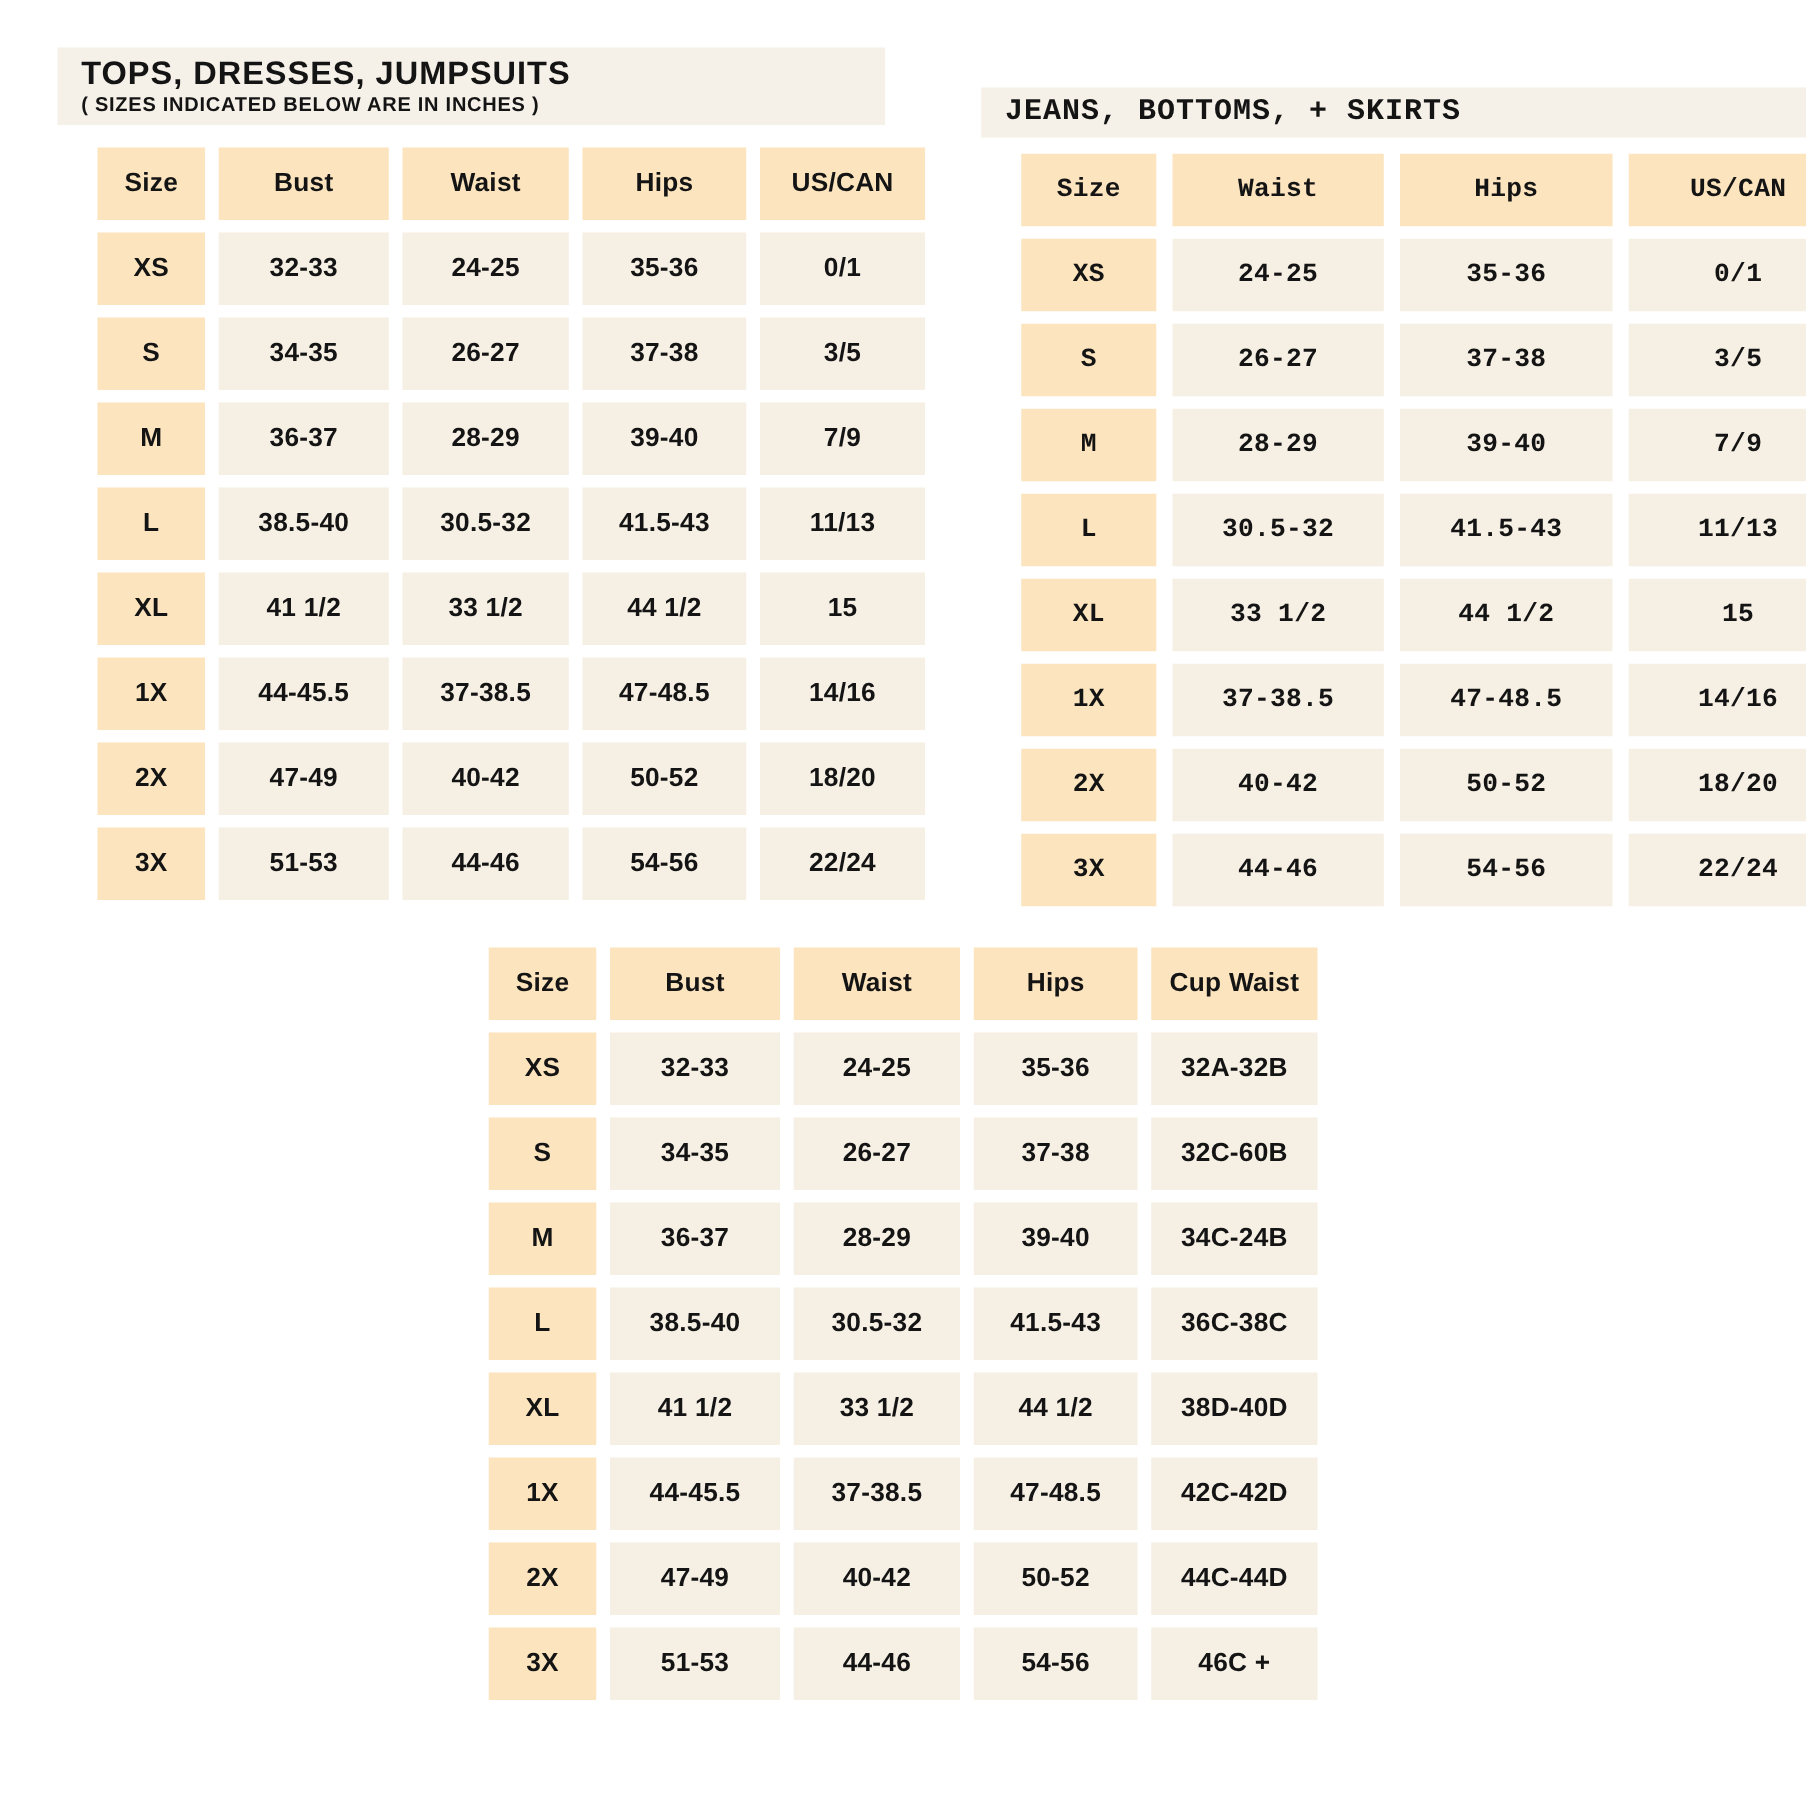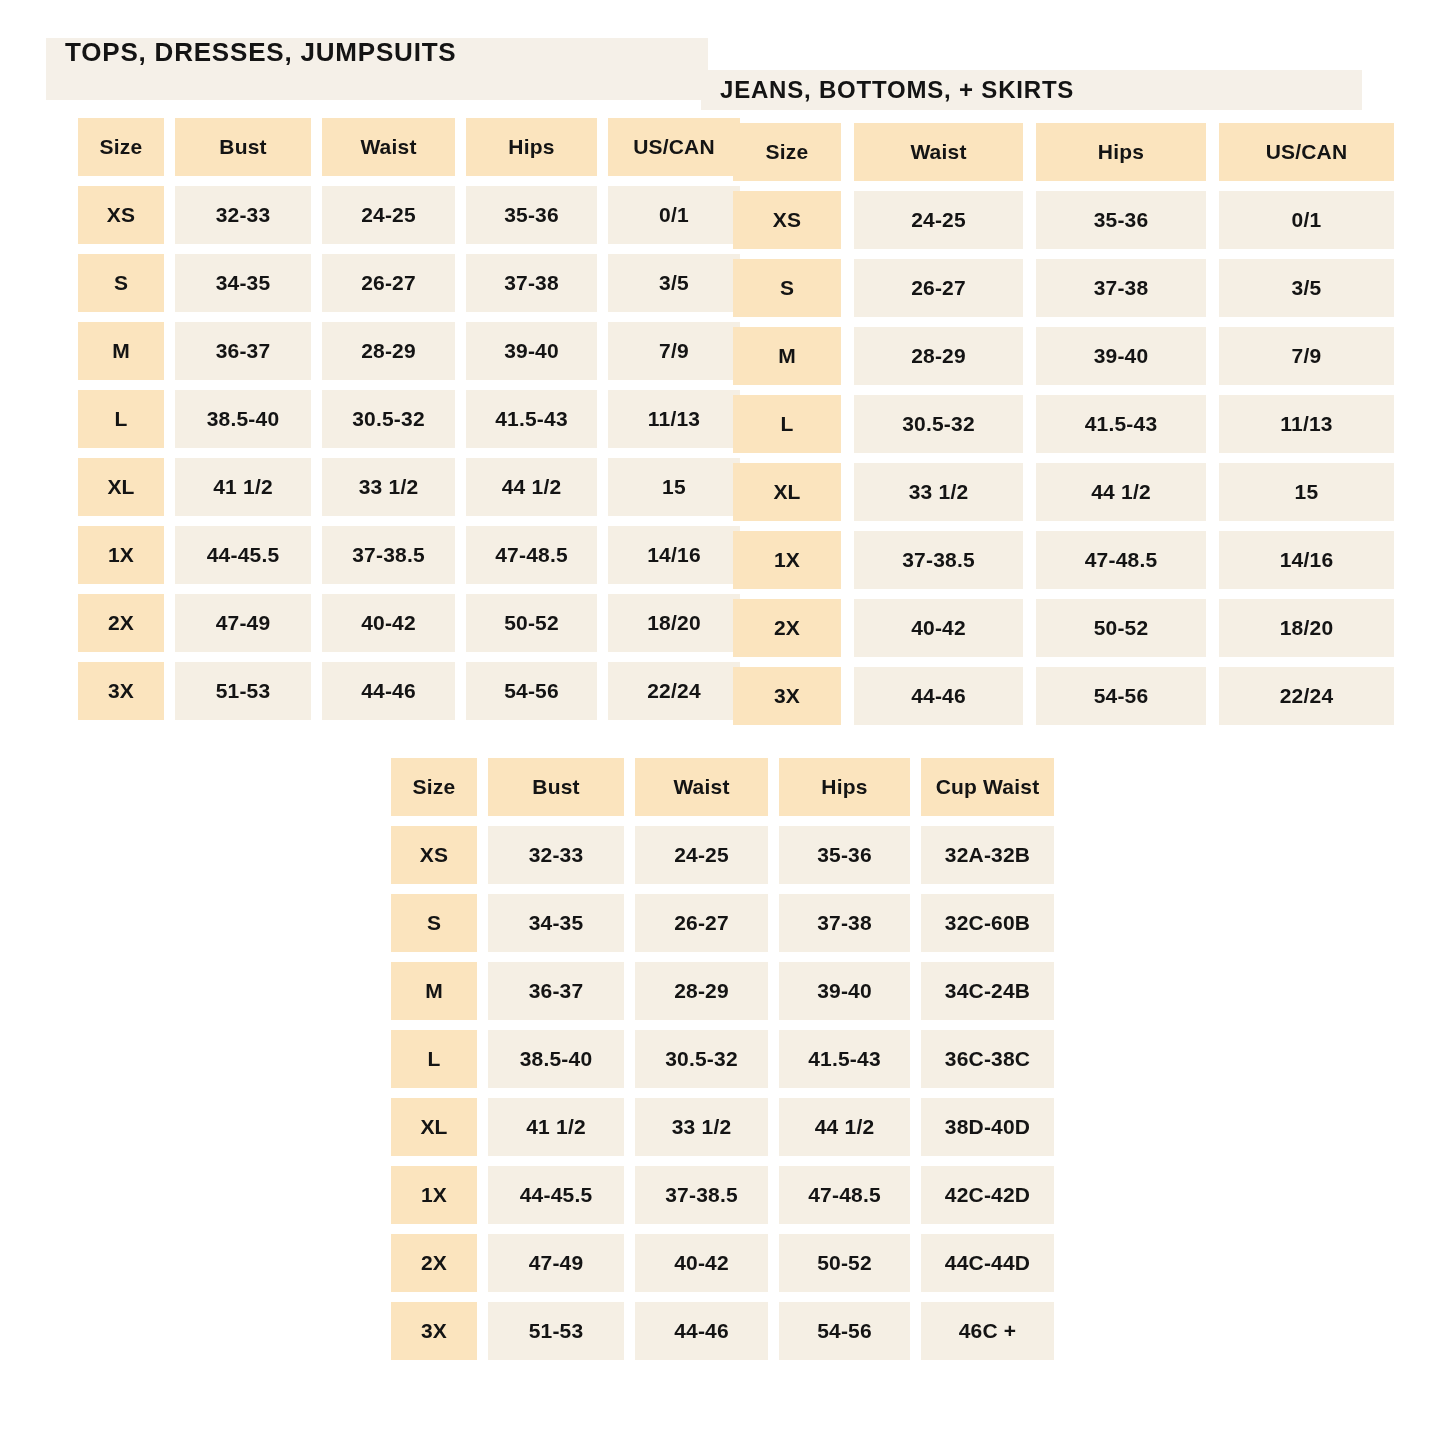--- a/index.html
+++ b/index.html
@@ -10,31 +10,31 @@
     position: relative;
     width: 1445px;
     height: 1445px;
     background: var(--bg, #ffffff);
     color: var(--text, #141414);
     overflow: hidden;
   }
 
   .table-section { position: absolute; }
   #sec-tops     { left: 46px;  top: 38px;  width: 662px; }
-  #sec-jeans    { left: 701px; top: 70px;  width: 661px; }
+  #sec-jeans    { left: 785px; top: 70px;  width: 661px; font-family: Liberation Mono, monospace; }
   #sec-lingerie { left: 359px; top: 743px; width: 663px; }
 
   .title-band {
     background: var(--band, #F5F0E8);
     display: flex;
     flex-direction: column;
     justify-content: center;
     padding-left: 19px;
   }
-  .band-tall  { height: 62px; justify-content: space-between; }
+  .band-tall  { height: 62px; }
   .band-short { height: 40px; }
 
   .title {
     font-weight: 900;
     font-size: 26px;
     letter-spacing: 0.8px;
     line-height: 1.12;
     color: var(--text, #141414);
   }
   .band-short .title { font-size: 24px; }
@@ -71,20 +71,21 @@
   .cell.data             { background: var(--cream, #F5EFE4); }
 </style>
 </head>
 <body>
 
 <div class="canvas">
 
   <section class="table-section" id="sec-tops">
     <header class="title-band band-tall">
       <h2 class="title">TOPS, DRESSES, JUMPSUITS</h2>
+      <p class="subtitle">( SIZES INDICATED BELOW ARE IN INCHES )</p>
     </header>
     <div class="grid">
         <div class="cell head">Size</div>
         <div class="cell head">Bust</div>
         <div class="cell head">Waist</div>
         <div class="cell head">Hips</div>
         <div class="cell head">US/CAN</div>
         <div class="cell size">XS</div>
         <div class="cell data">32-33</div>
         <div class="cell data">24-25</div>

